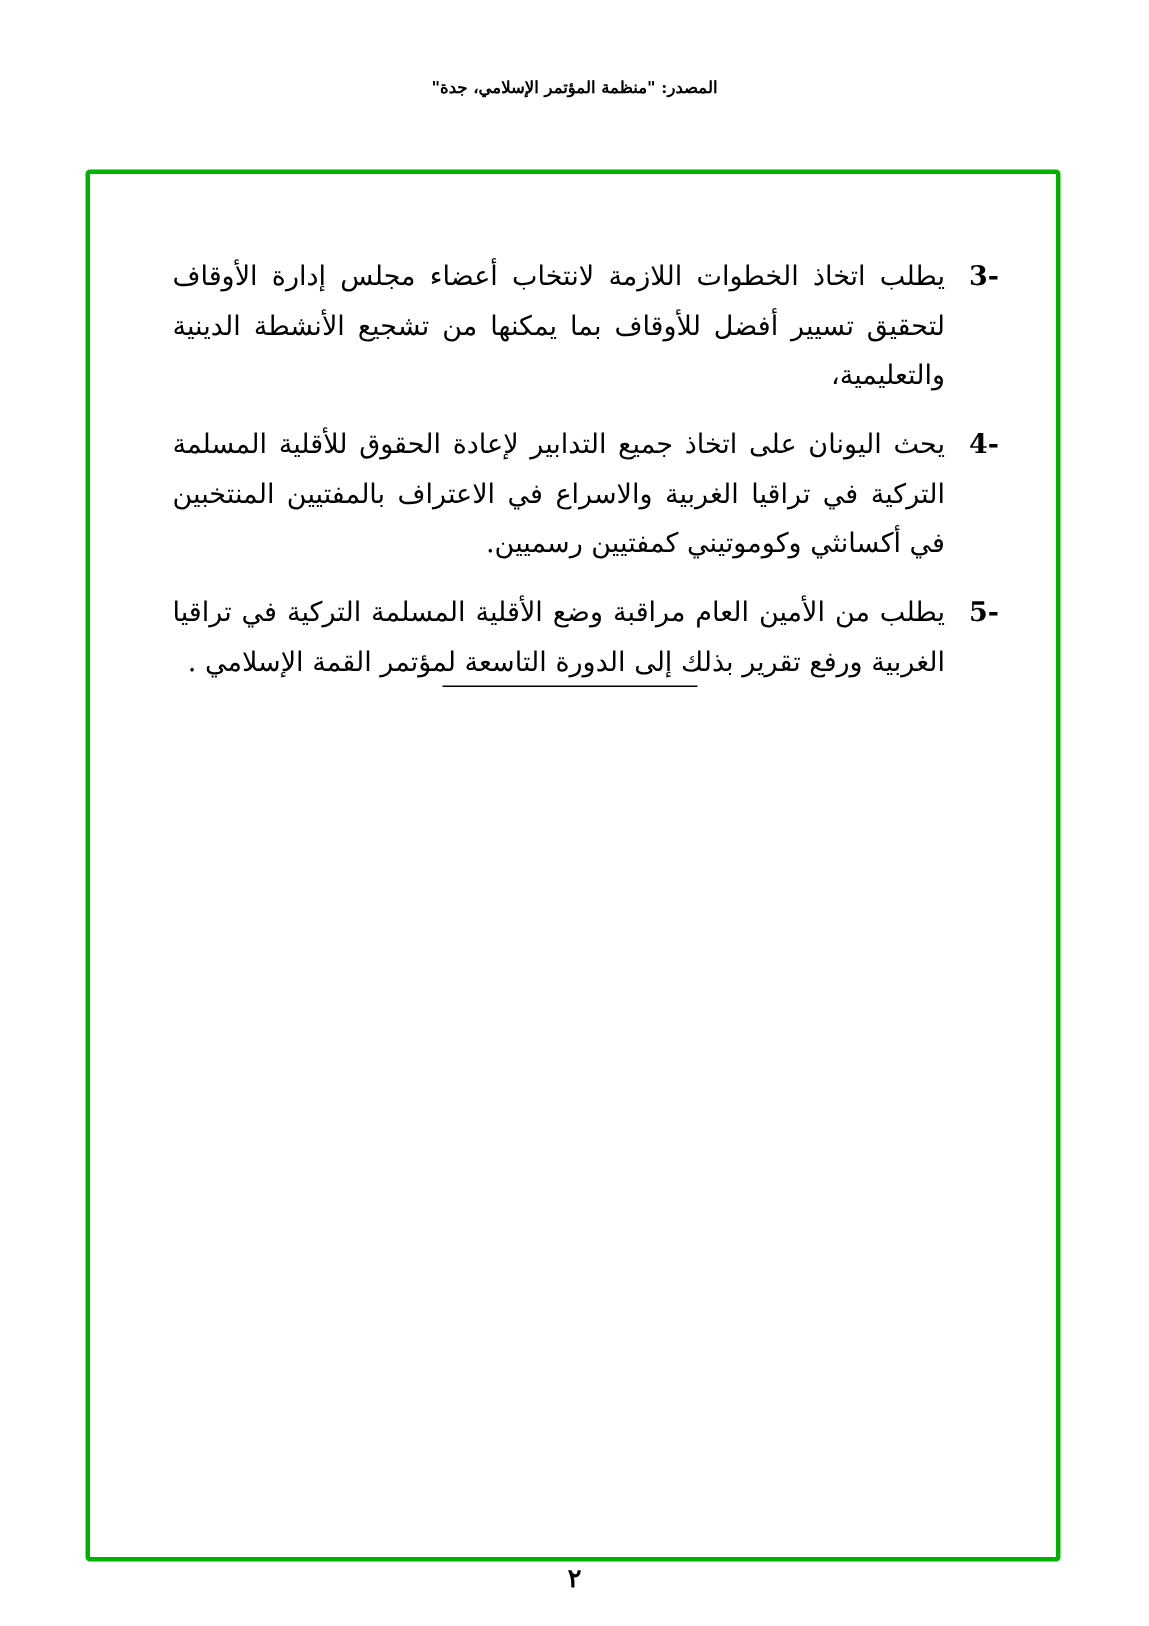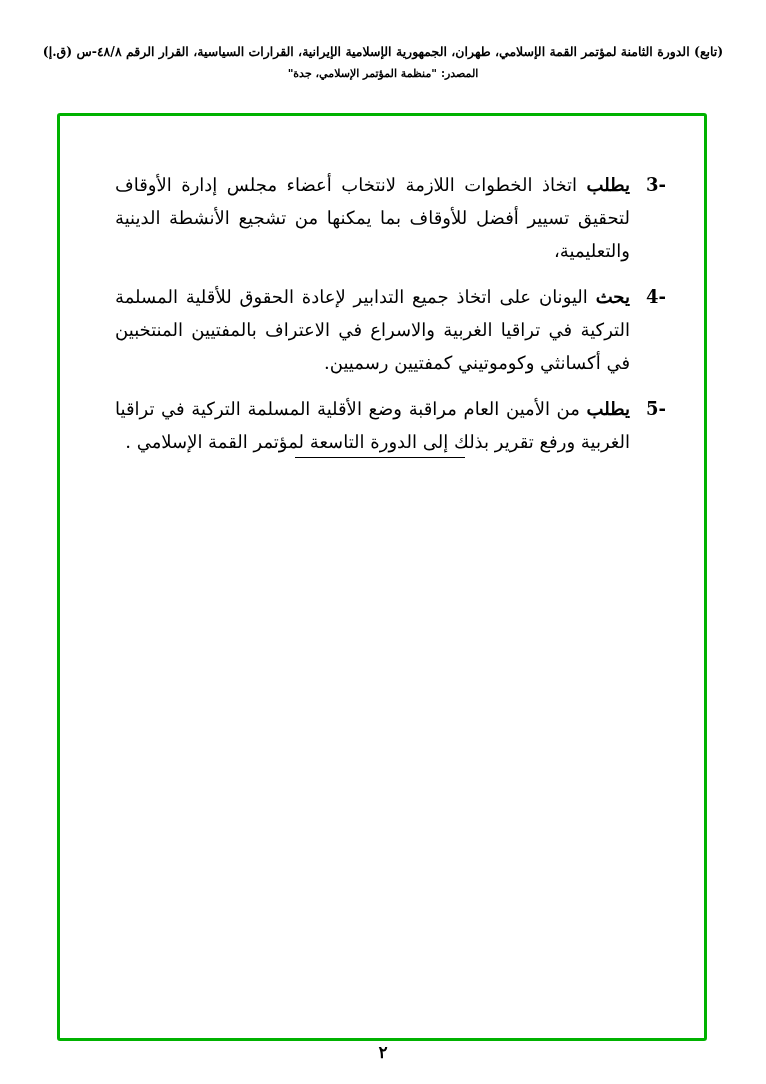--- a/index.html
+++ b/index.html
@@ -62,21 +62,21 @@
   .marker {
     font-weight: bold;
     white-space: nowrap;
     direction: ltr;
     flex: 0 0 auto;
   }
   .item-text {
     text-align: justify;
     flex: 1 1 auto;
   }
-  .lead { font-weight: bold; }
+  .lead { font-weight: normal; }
 
   .divider {
     position: absolute;
     top: 457px;
     left: 295px;
     width: 170px;
     border-top: 1.5px solid #000000;
   }
 
   .page-number {
@@ -86,21 +86,20 @@
     right: 0;
     text-align: center;
     font-weight: bold;
     font-size: 17px;
   }
 </style>
 </head>
 <body>
 
 <div class="header">
-  <div class="header-line1">(تابع) الدورة الثامنة لمؤتمر القمة الإسلامي، طهران، الجمهورية الإسلامية الإيرانية، القرارات السياسية، القرار الرقم ٤٨/٨-س (ق.إ)</div>
   <div class="header-line2">المصدر:  "منظمة المؤتمر الإسلامي، جدة"</div>
 </div>
 
 <div class="frame"></div>
 
 <div class="content">
 
   <div class="item">
     <span class="marker">3-</span>
     <div class="item-text">

